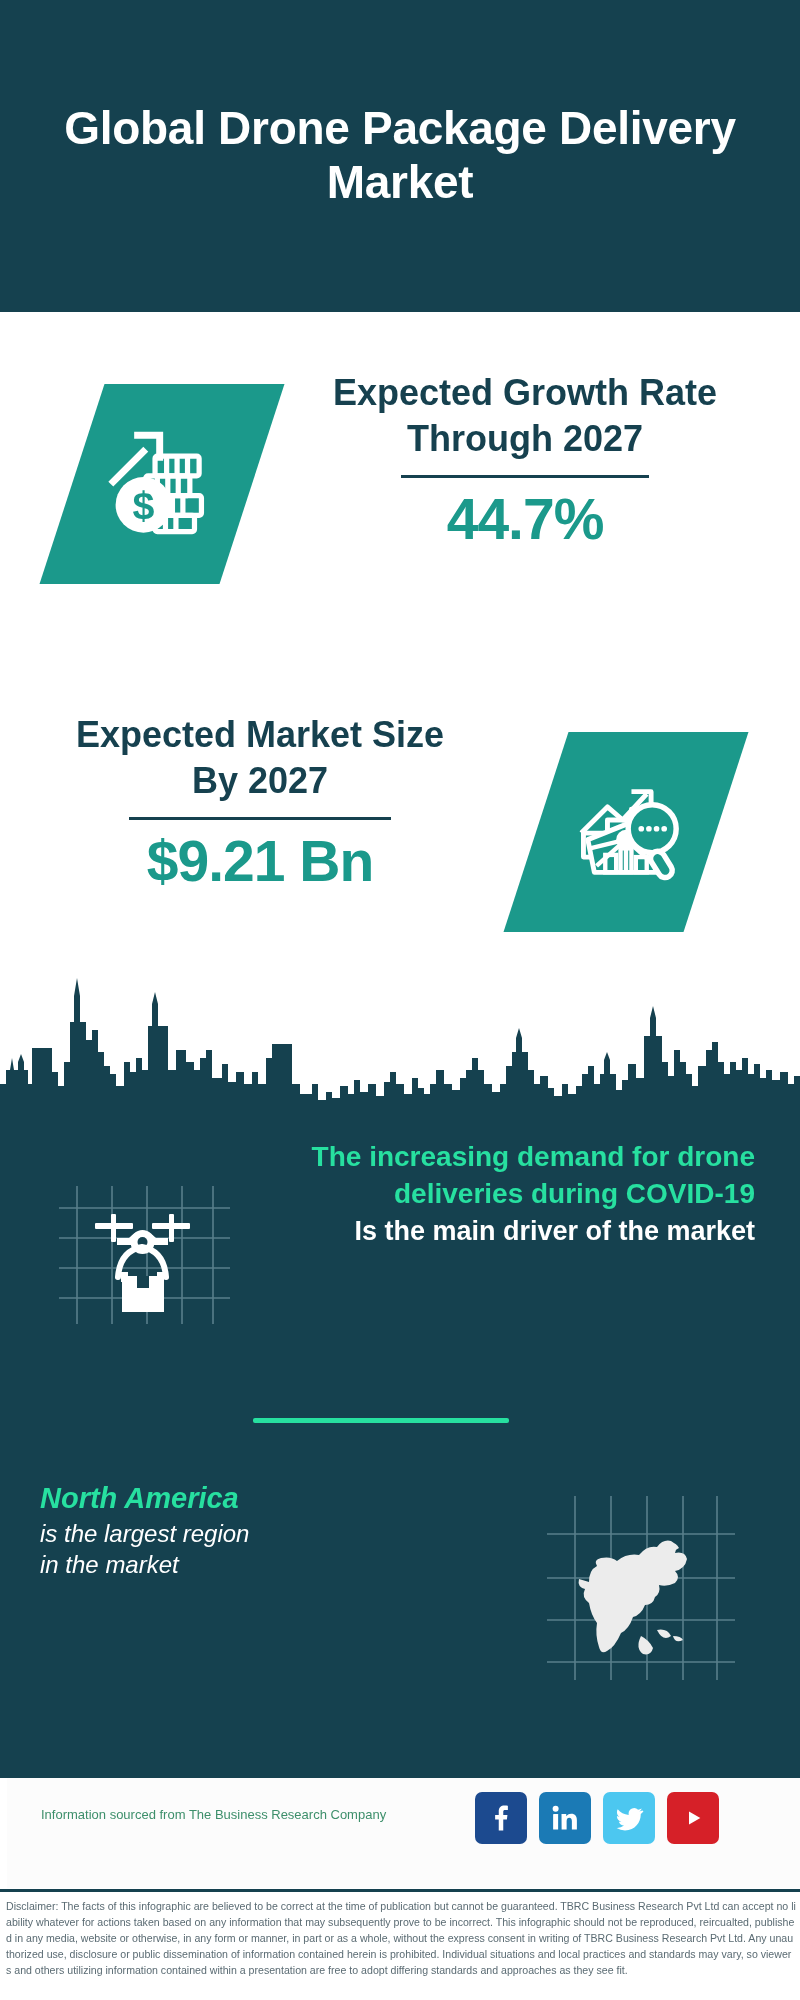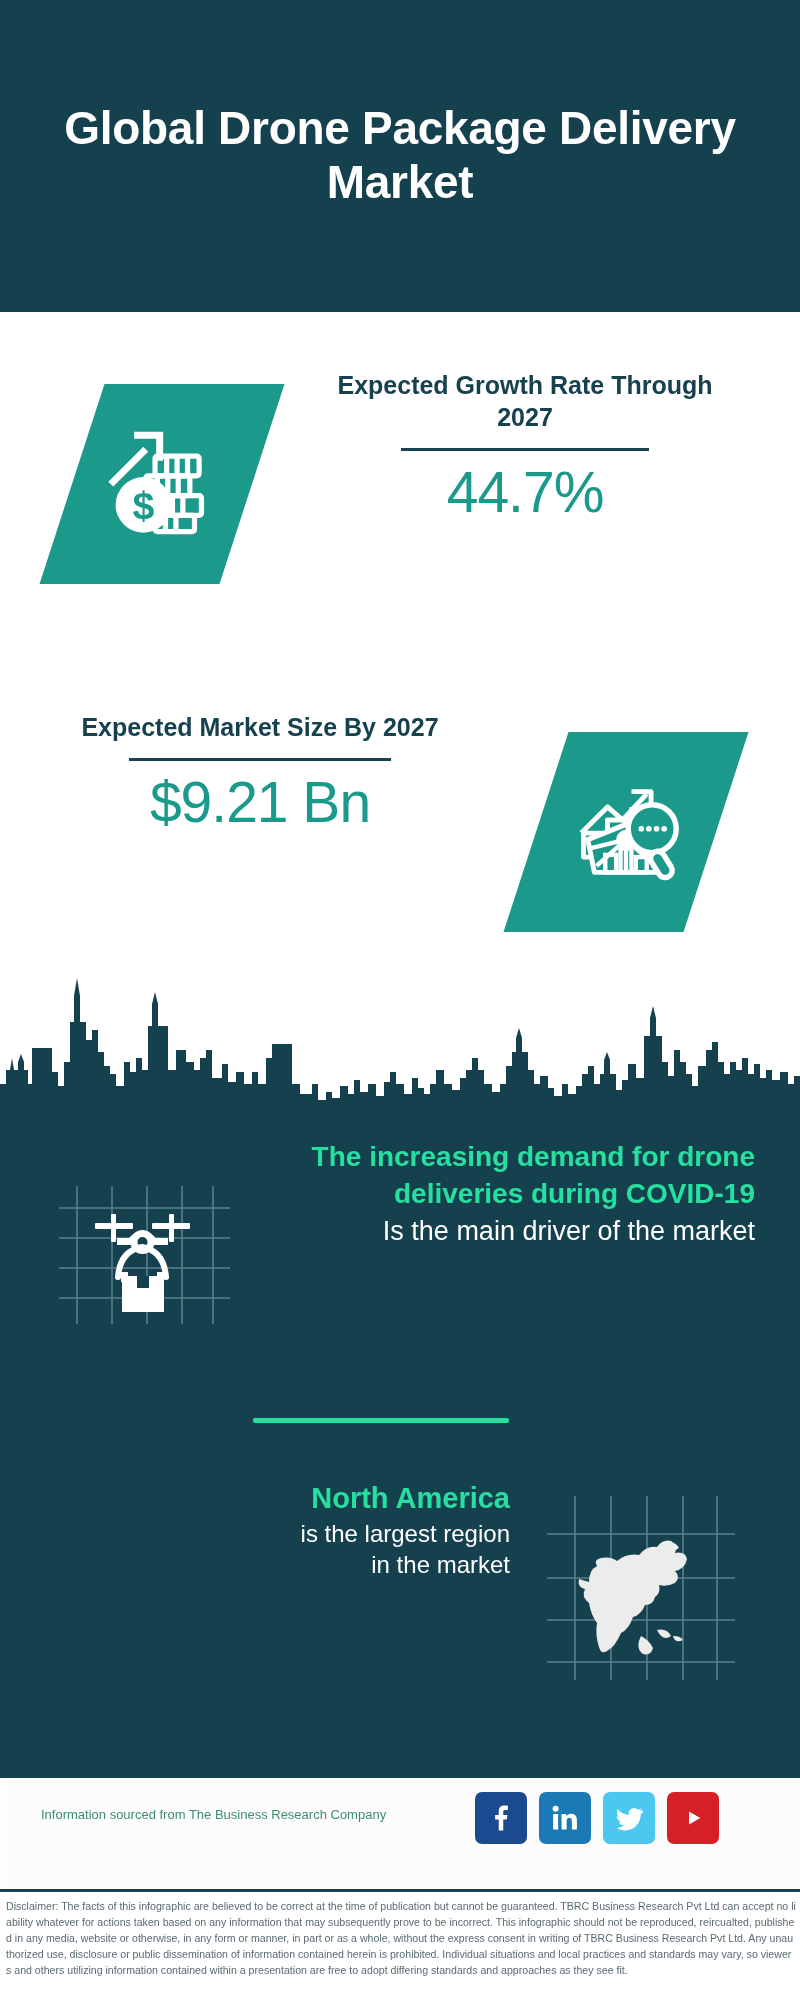--- a/index.html
+++ b/index.html
@@ -37,27 +37,27 @@
     transform:skewX(-18deg);
     display:flex; align-items:center; justify-content:center;
   }
   .para-box > svg { transform:skewX(18deg); }
 
   .growth-icon { left:72px; top:72px; width:180px; height:200px; }
   .size-icon   { left:536px; top:420px; width:180px; height:200px; }
 
   .stat-block { position:absolute; text-align:center; }
   .stat-title {
-    color:#16414f; font-weight:bold; font-size:25px; line-height:1.27;
+    color:#16414f; font-weight:bold; font-size:36px; line-height:1.27;
   }
   .stat-rule {
     height:3px; background:#16414f; margin:14px auto 10px auto;
   }
   .stat-value {
-    color:#1b998b; font-weight:normal; font-size:57px; line-height:1.1;
+    color:#1b998b; font-weight:bold; font-size:57px; line-height:1.1;
     letter-spacing:-1px;
   }
 
   .growth-block { left:325px; top:58px; width:400px; }
   .growth-block .stat-rule { width:248px; }
 
   .size-block { left:60px; top:400px; width:400px; }
   .size-block .stat-rule { width:262px; }
 
   
@@ -76,31 +76,31 @@
   .drone-icon { position:absolute; left:55px; top:32px; width:175px; height:175px; }
   .map-icon   { position:absolute; left:545px; top:370px; width:190px; height:190px; }
 
   .driver-block {
     position:absolute; left:245px; top:18px; width:510px; text-align:right;
   }
   .driver-head {
     color:#27e0a0; font-weight:bold; font-size:28px; line-height:1.33;
   }
   .driver-sub {
-    color:#ffffff; font-weight:normal; font-size:27px; line-height:1.3;
+    color:#ffffff; font-weight:bold; font-size:27px; line-height:1.3;
     margin-top:2px;
   }
 
   .mid-rule {
     position:absolute; left:253px; top:298px; width:256px; height:5px;
     background:#27e0a0; border-radius:2px;
   }
 
   .region-block {
-    position:absolute; left:40px; top:360px; width:470px; text-align:right;
+    position:absolute; left:40px; top:360px; width:470px; text-align:left;font-style:italic;
   }
   .region-head {
     color:#27e0a0; font-weight:bold; font-size:29px; line-height:1.3;
   }
   .region-sub {
     color:#ffffff; font-weight:normal; font-size:24px; line-height:1.32;
   }
 
   
   .footer {

